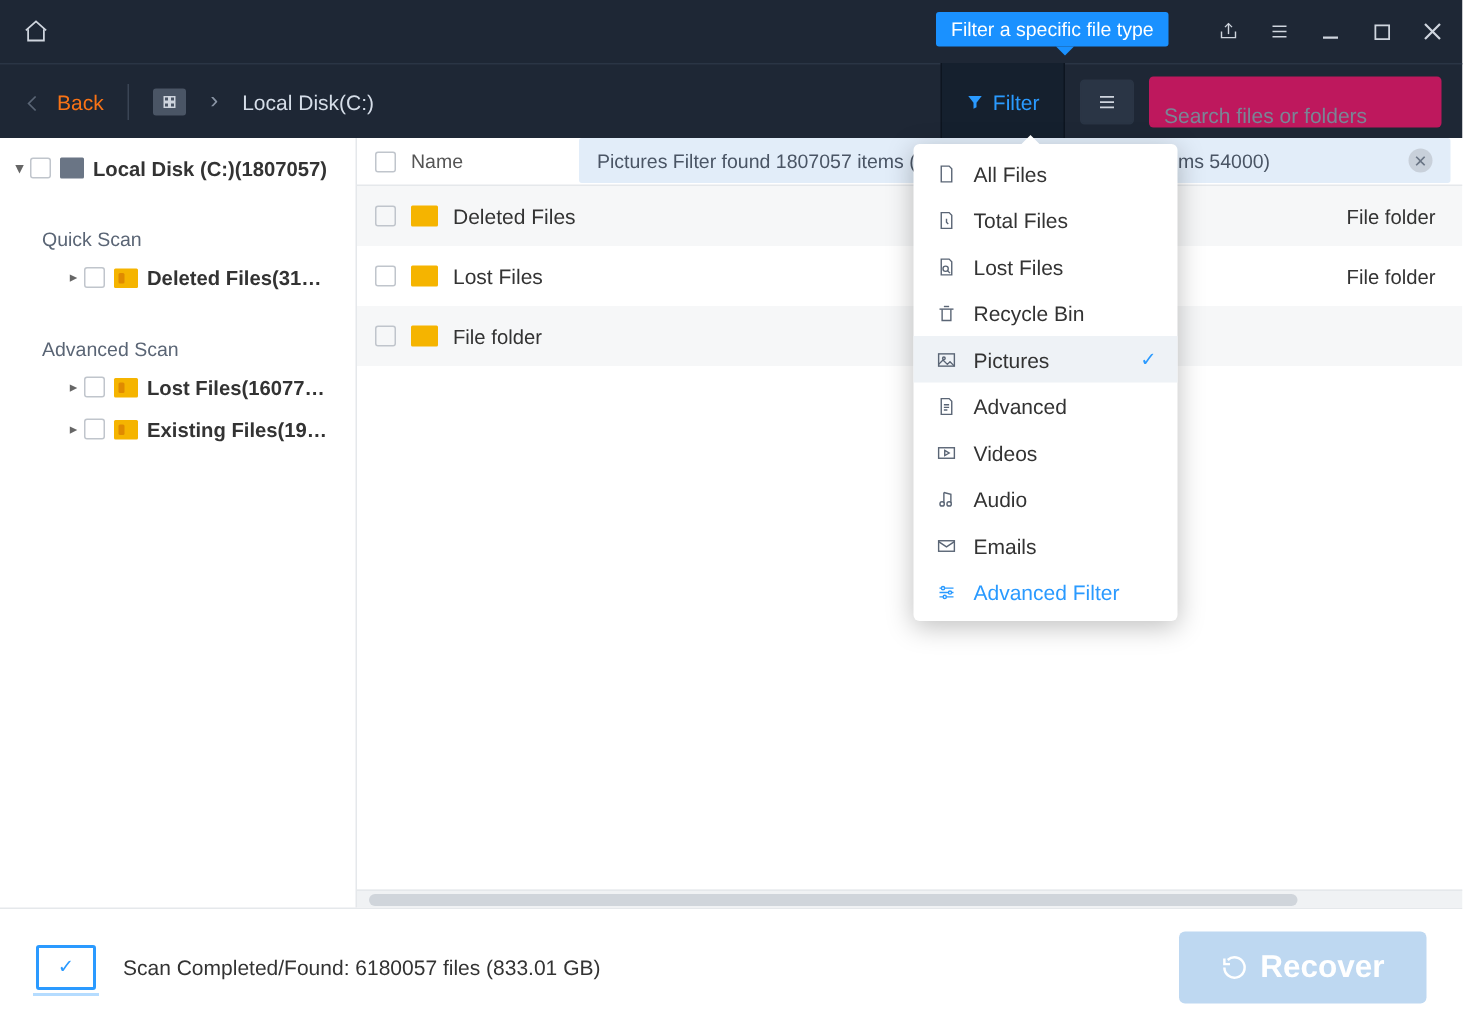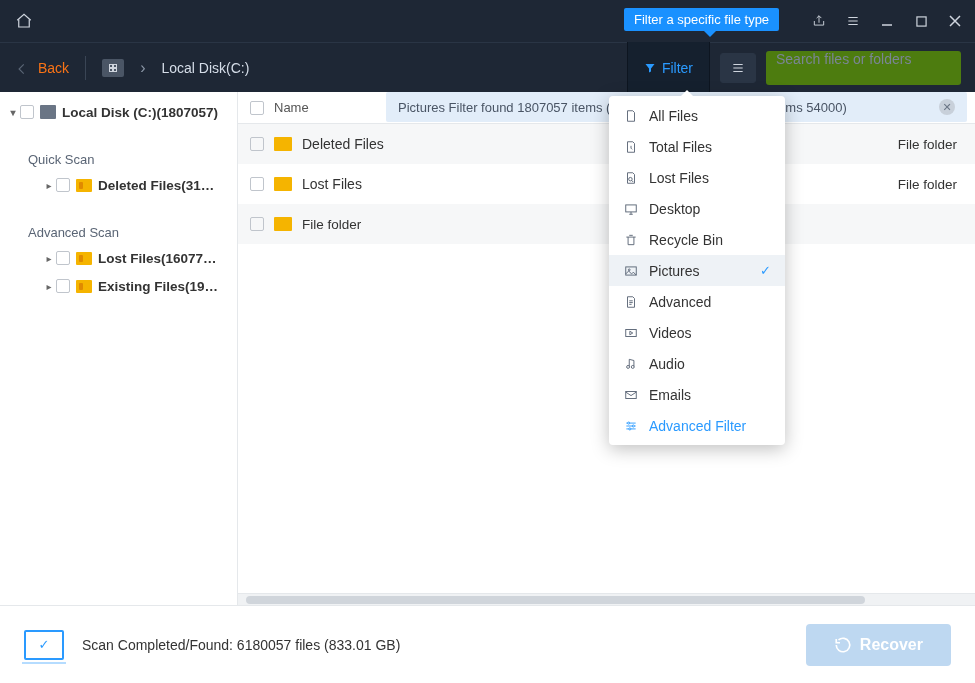--- a/index.html
+++ b/index.html
@@ -16,21 +16,21 @@
 
 .toolbar { height: 50px; background: #1e2735; display: flex; align-items: center; padding: 0 14px; gap: 10px; border-top: 1px solid #2a3545; }
 .toolbar .back { display: flex; align-items: flex-end; gap: 8px; color: #f97316; cursor: pointer; font-size: 14px; }
 .toolbar .divider { width: 1px; height: 24px; background: #3a4555; margin: 0 6px; }
 .toolbar .drive-chip { width: 22px; height: 18px; background: #4a5565; border-radius: 2px; display: flex; align-items: center; justify-content: center; }
 .toolbar .bc-sep { color: #8a95a5; margin: 0 6px; }
 .toolbar .bc-text { color: #d5dde8; font-size: 14px; }
 .toolbar .spacer { flex: 1; }
 .toolbar .filter-btn { background: #15202e; border: 1px solid #0d1520; color: #2a9aff; padding: 21px 16px; border-radius: 3px; display: flex; align-items: center; gap: 6px; cursor: pointer; font-size: 14px; }
 .toolbar .view-btn { background: #2a3545; border: 1px solid #2a3545; color: #cfd5de; padding: 7px 10px; border-radius: 3px; cursor: pointer; }
-.toolbar .search { background: #4d7c0f; border-radius: 3px; display: flex; align-items: flex-start; padding: 0 10px; height: 34px; width: 195px; }
+.toolbar .search { background: #be185d; border-radius: 3px; display: flex; align-items: flex-end; padding: 0 10px; height: 34px; width: 195px; }
 .toolbar .search input { background: transparent; border: none; color: #cfd5de; font-size: 14px; flex: 1; outline: none; }
 .toolbar .search input::placeholder { color: #7a8595; }
 
 
 .main { display: flex; height: 513px; }
 .sidebar { width: 238px; border-right: 1px solid #e5e8eb; padding-top: 6px; overflow: hidden; }
 .tree-row { display: flex; align-items: center; height: 28px; padding: 0 6px; font-size: 13.5px; color: #333; cursor: pointer; white-space: nowrap; overflow: hidden; }
 .tree-row.root { font-weight: 700; }
 .tree-row .expand { width: 14px; display: inline-flex; justify-content: center; color: #666; font-size: 10px; }
 .tree-row .cb { width: 14px; height: 14px; border: 1px solid #c0c5cc; border-radius: 2px; margin-right: 6px; flex-shrink: 0; }
@@ -65,21 +65,21 @@
 .dd-item .check { margin-left: auto; color: #2a9aff; font-size: 13px; }
 .dd-item.advanced { color: #2a9aff; }
 .dd-ico { width: 16px; height: 16px; display: flex; align-items: center; justify-content: center; color: #5a6575; flex-shrink: 0; }
 
 
 .footer { height: 78px; border-top: 1px solid #e5e8eb; display: flex; align-items: center; padding: 0 24px; gap: 18px; }
 .footer .scan-ico { width: 40px; height: 30px; border: 2px solid #2a9aff; border-radius: 2px; position: relative; }
 .footer .scan-ico::after { content: "✓"; position: absolute; left: 50%; top: 50%; transform: translate(-50%,-55%); color: #2a9aff; font-size: 13px; }
 .footer .scan-ico::before { content: ""; position: absolute; left: -4px; right: -4px; bottom: -6px; height: 2px; background: #2a9aff; opacity: .35; }
 .footer .status { font-size: 14px; color: #333; }
-.footer .recover-btn { margin-left: auto; background: #bed8f1; color: #fff; font-size: 16px; font-weight: 600; padding: 12px 28px; border-radius: 4px; display: flex; align-items: center; gap: 8px; cursor: pointer; }
+.footer .recover-btn { margin-left: auto; background: #bed8f1; color: #fff; font-size: 21px; font-weight: 600; padding: 12px 28px; border-radius: 4px; display: flex; align-items: center; gap: 8px; cursor: pointer; }
 
 svg { display: block; }
 </style>
 </head>
 <body>
 
 <div class="titlebar">
   <span class="home">
     <svg width="18" height="18" viewBox="0 0 24 24" fill="none" stroke="#cfd5de" stroke-width="1.6">
         <path d="M3 11 12 3l9 8"></path>
@@ -248,29 +248,20 @@
           <path d="M6 3h9l3 3v15H6z"></path>
           <circle cx="11" cy="14" r="3"></circle>
           <path d="M13 16l3 3"></path>
         </svg>
       </span>
     <span>Lost Files</span>
   </div>
   <div class="dd-item">
     <span class="dd-ico">
         <svg width="14" height="14" viewBox="0 0 24 24" fill="none" stroke="currentColor" stroke-width="1.6">
-          <rect x="3" y="5" width="18" height="12"></rect>
-          <path d="M9 21h6M12 17v4"></path>
-        </svg>
-      </span>
-    <span>Desktop</span>
-  </div>
-  <div class="dd-item">
-    <span class="dd-ico">
-        <svg width="14" height="14" viewBox="0 0 24 24" fill="none" stroke="currentColor" stroke-width="1.6">
           <path d="M4 7h16"></path>
           <path d="M7 7v13h10V7"></path>
           <path d="M9 4h6"></path>
         </svg>
       </span>
     <span>Recycle Bin</span>
   </div>
   <div class="dd-item selected">
     <span class="dd-ico">
         <svg width="14" height="14" viewBox="0 0 24 24" fill="none" stroke="currentColor" stroke-width="1.6">

